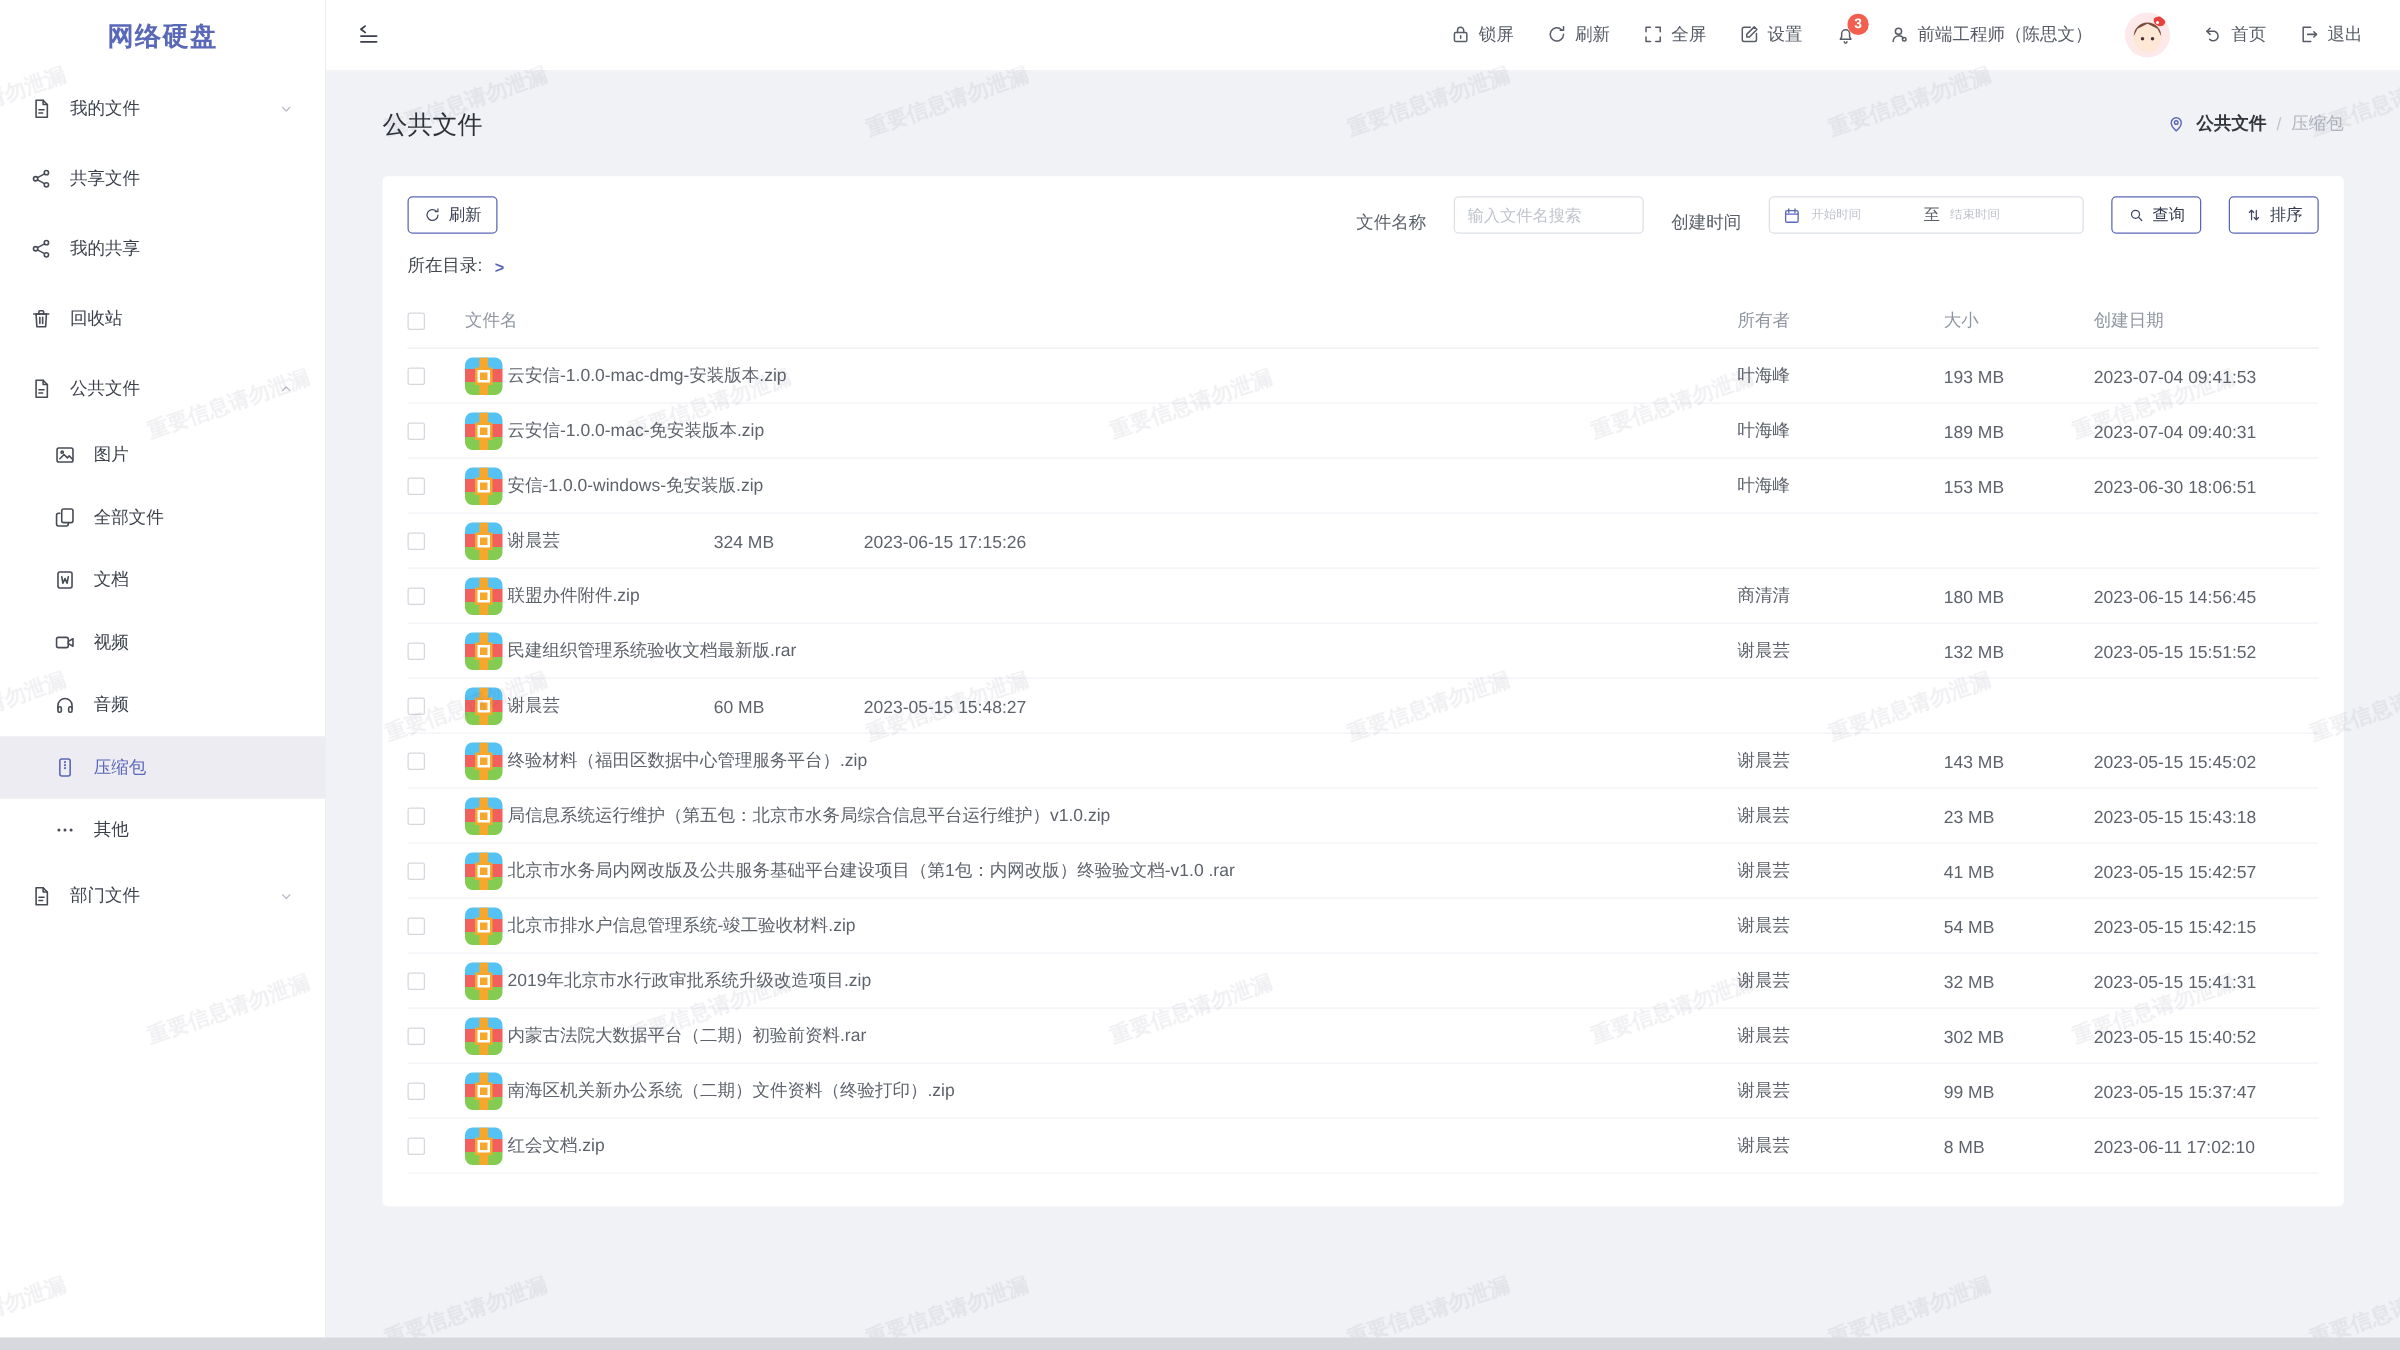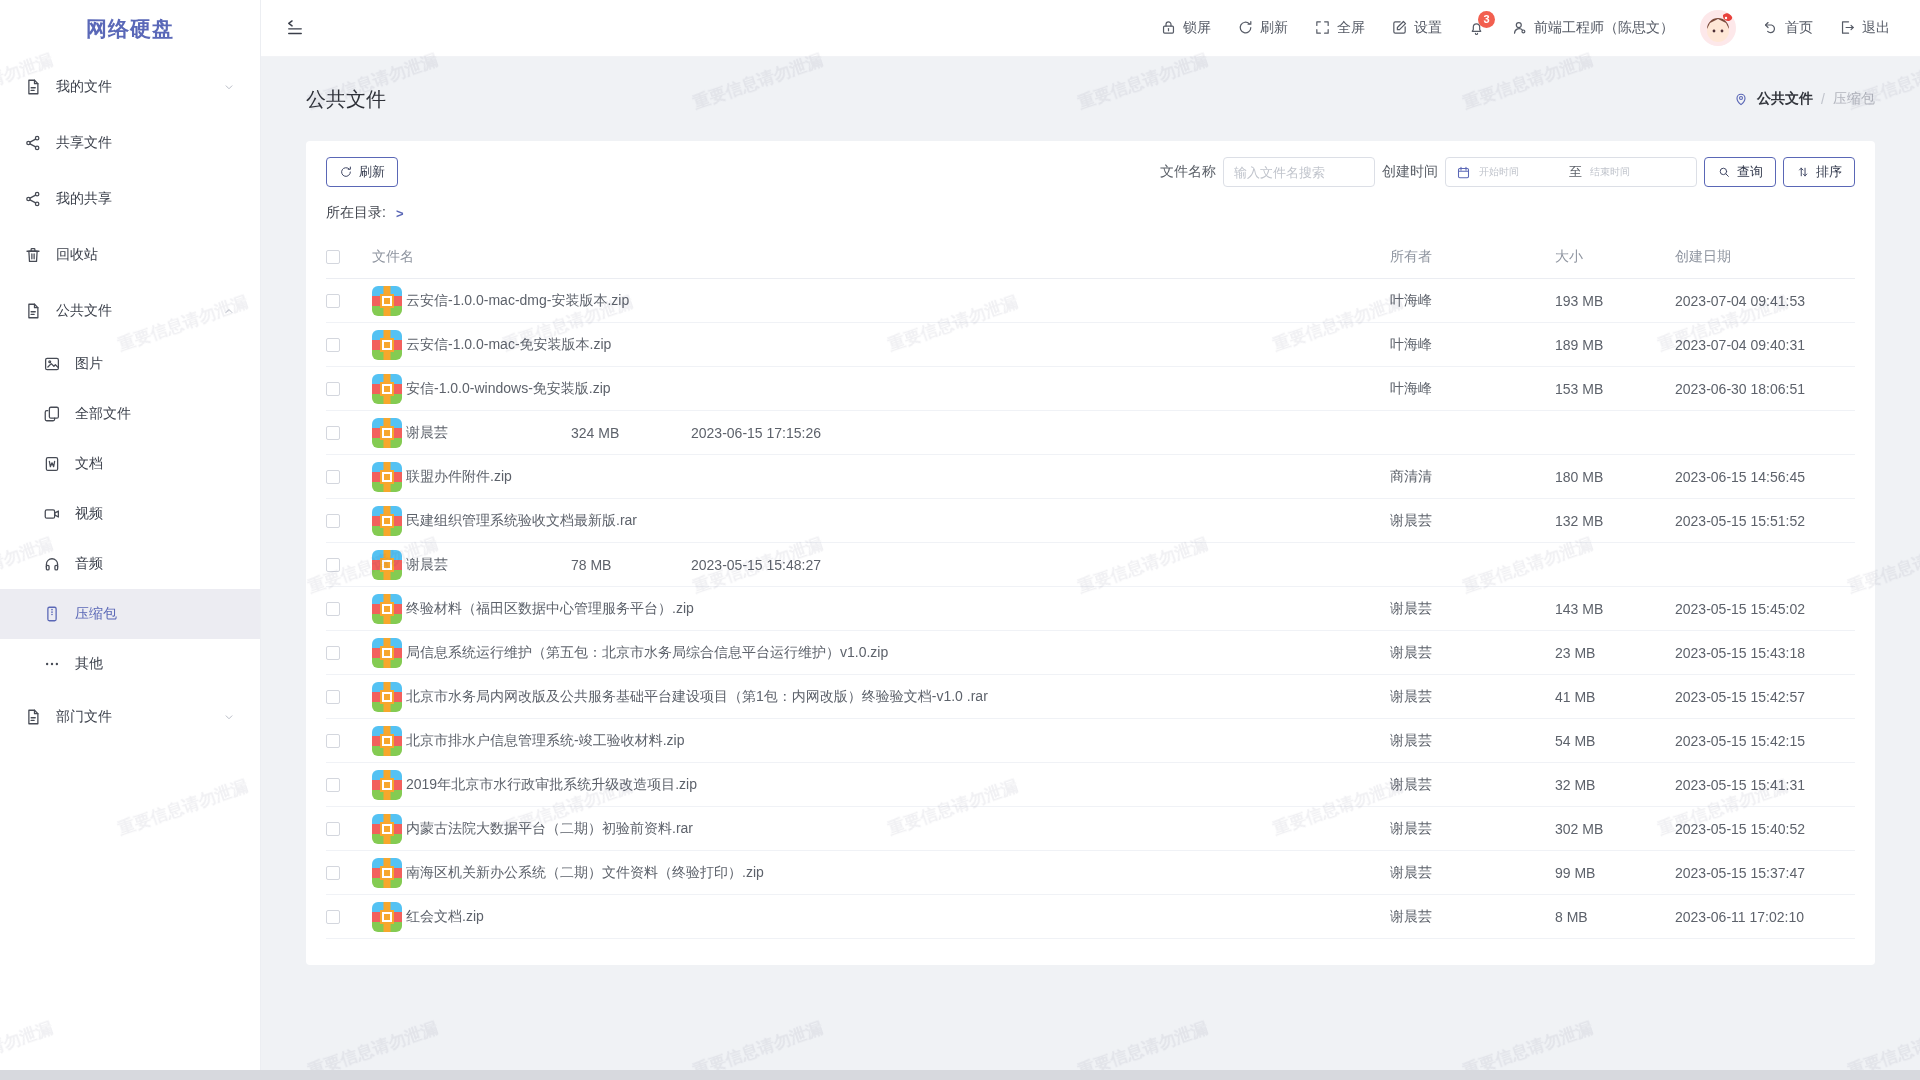--- a/index.html
+++ b/index.html
@@ -34,21 +34,21 @@
   .page-title{font-size:20px;color:#2e3138;font-weight:500}
   .breadcrumb{display:flex;align-items:center;gap:8px;font-size:14px}
   .breadcrumb .mi{width:16px;height:16px;color:#5a67b6}
   .bc-first{color:#33363d;font-weight:600}
   .bc-sep{color:#c0c4cc}
   .bc-last{color:#b2b5bd}
   .card{background:#fff;border-radius:4px;height:824px;padding:16px 20px 18px}
   .card-toolbar{display:flex;align-items:center}
   .btn{display:inline-flex;align-items:center;gap:6px;height:30px;padding:0 12px;border:1px solid #5a67b6;border-radius:4px;background:#fff;color:#333a4d;font-size:13px;cursor:pointer;font-family:inherit;white-space:nowrap}
   .btn .mi{width:14px;height:14px;color:#3f4663}
-  .filters{margin-left:auto;display:flex;align-items:center;gap:7px;font-size:14px;color:#5b6068}
+  .filters{margin-left:auto;display:flex;align-items:flex-end;gap:22px;font-size:14px;color:#5b6068}
   .flabel{white-space:nowrap}
   .finput{width:152px;height:30px;border:1px solid #dcdfe6;border-radius:4px;padding:0 10px;font-size:13px;font-family:inherit;color:#0f766e;outline:none}
   ::placeholder{color:#c0c4cc}
   .daterange{display:flex;align-items:center;gap:8px;height:30px;width:252px;border:1px solid #dcdfe6;border-radius:4px;padding:0 10px}
   .daterange .mi{width:15px;height:15px;color:#5a67b6}
   .dinput{border:none;outline:none;width:82px;font-size:10px;font-family:Liberation Mono, monospace;color:#14532d;background:transparent}
   .dsep{font-size:13px;color:#5b6068}
   .dir-row{margin-top:16px;height:20px;display:flex;align-items:center;gap:10px;font-size:14px;color:#42464f}
   .dir-arrow{color:#5a67b6;font-weight:700;font-size:13px}
   
@@ -479,21 +479,21 @@
               <span class="col-date">2023-05-15 15:51:52</span>
             </div>
             <div class="trow">
               <span class="col-cb">
                 <span class="cb"></span>
               </span>
               <span class="col-icon">
                 <span class="zipicon"></span>
               </span>
               <span class="col-owner">谢晨芸</span>
-              <span class="col-size">78 MB</span>
+              <span class="col-size">60 MB</span>
               <span class="col-date">2023-05-15 15:48:27</span>
             </div>
             <div class="trow">
               <span class="col-cb">
                 <span class="cb"></span>
               </span>
               <span class="col-icon">
                 <span class="zipicon"></span>
               </span>
               <span class="col-name">终验材料（福田区数据中心管理服务平台）.zip</span>

